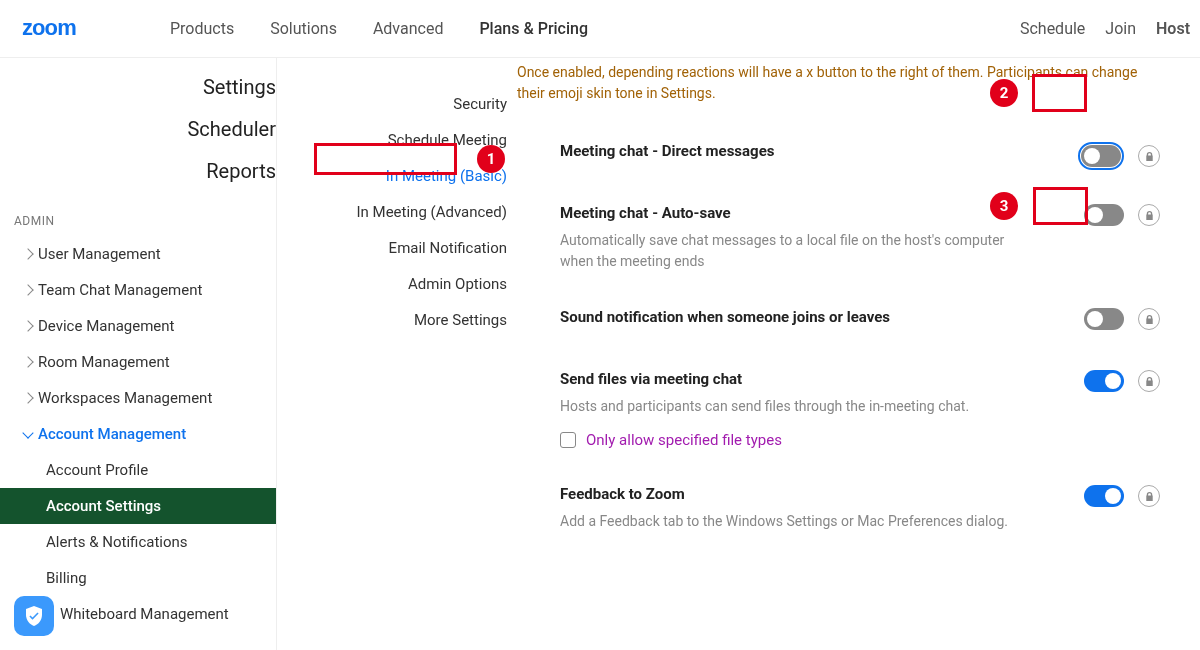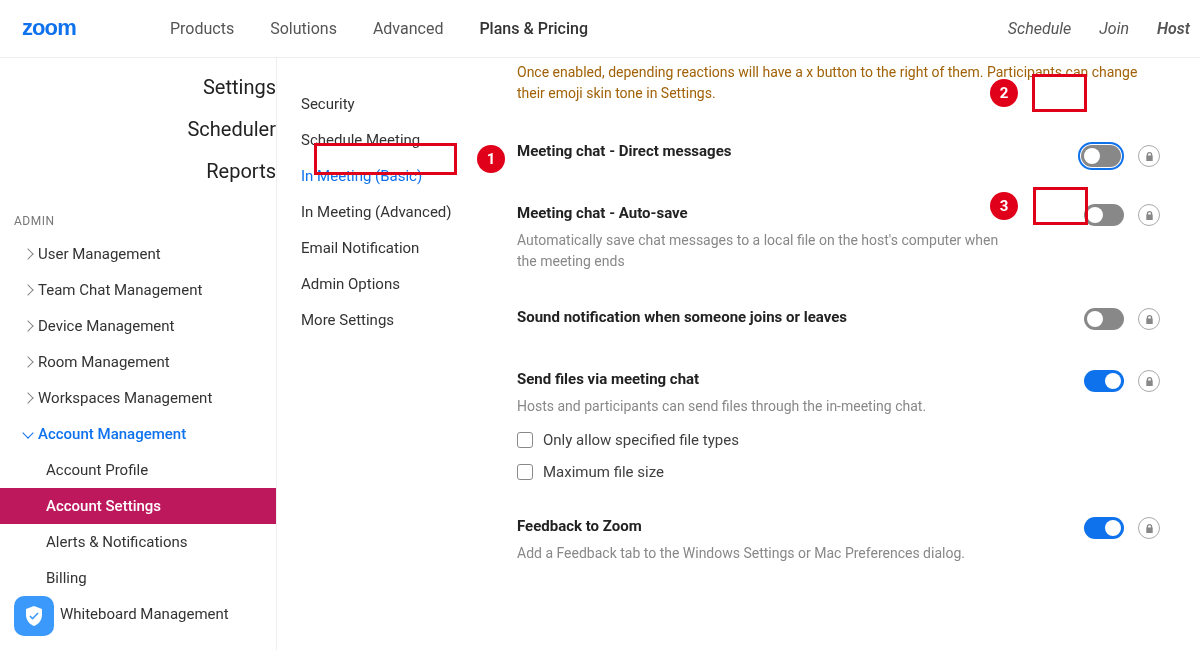--- a/index.html
+++ b/index.html
@@ -4,65 +4,65 @@
 <style>
 * { box-sizing: border-box; margin: 0; padding: 0; }
 body { font-family: -apple-system, BlinkMacSystemFont, "Segoe UI", Roboto, Helvetica, Arial, sans-serif; font-size: 14px; color: #222; width: 1200px; height: 650px; overflow: hidden; position: relative; }
 
 
 .header { height: 58px; display: flex; align-items: center; padding: 0 10px 0 22px; border-bottom: 1px solid #eee; }
 .logo { width: 110px; height: 32px; display: flex; align-items: flex-end; }
 .logo svg { height: 100%; }
 .nav-main { display: flex; margin-left: 20px; gap: 0; }
 .nav-main span { padding: 0 18px; color: #555; font-size: 16px; cursor: pointer; }
-.nav-right { margin-left: auto; display: flex; align-items: flex-start; gap: 28px; font-style: italic; }
+.nav-right { margin-left: auto; display: flex; align-items: flex-start; gap: 20px; }
 .nav-right span { color: #555; font-size: 16px; cursor: pointer; }
 .nav-right .host { font-weight: 600; }
 .nav-right .join { font-weight: 400; }
 .nav-right .schedule { font-weight: 400; }
 
 
 .layout { display: flex; height: 592px; }
 .sidebar { width: 277px; border-right: 1px solid #eee; overflow-y: auto; position: relative; padding-top: 8px; }
 .sidebar .sb-item { padding: 9px 0 9px 30px; font-size: 20px; cursor: pointer; text-align: right; }
 .sb-section-label { padding: 22px 0 8px 14px; font-size: 12px; color: #777; letter-spacing: 0.5px; }
 .sb-parent { padding: 9px 0 9px 24px; font-size: 15px; color: #333; cursor: pointer; display: flex; align-items: center; gap: 6px; }
 .chev { width: 8px; height: 8px; border-right: 1.5px solid #888; border-bottom: 1.5px solid #888; transform: rotate(-45deg); display: inline-block; }
 .chev.down { transform: rotate(45deg); margin-top: -3px; border-color: #0e72ed; }
 .sb-parent.expanded { color: #0e72ed; font-weight: 500; }
 .sb-child { padding: 9px 0 9px 46px; font-size: 15px; color: #333; cursor: pointer; }
-.sb-child.active { background: #be185d; color: #fff; font-weight: 500; }
+.sb-child.active { background: #14532d; color: #fff; font-weight: 500; }
 
 .shield { position: absolute; left: 14px; bottom: 14px; width: 40px; height: 40px; background: #3b99fc; border-radius: 10px; display: flex; align-items: center; justify-content: center; }
 .shield svg { width: 24px; height: 24px; fill: #fff; }
 
 
 .content { flex: 1; display: flex; position: relative; overflow: hidden; }
-.tabs { width: 230px; padding: 28px 0 0 18px; }
+.tabs { width: 230px; padding: 28px 0 0 18px; text-align: right; }
 .tabs .tab { padding: 9px 0 9px 6px; font-size: 15px; color: #333; cursor: pointer; }
 .tabs .tab.active { color: #0e72ed; }
 
 .settings { flex: 1; padding: 0 40px 0 10px; overflow-y: auto; position: relative; }
 .faded-top { color: #a16207; font-size: 14px; line-height: 1.5; padding-top: 4px; padding-bottom: 20px; }
-.setting-row { padding: 18px 0 18px 0; position: relative; min-height: 60px; }
+.setting-row { padding: 18px 0 18px 0; position: relative; min-height: 60px; margin-left: 43px; }
 .setting-row h4 { font-size: 15px; font-weight: 700; color: #222; margin-bottom: 8px; padding-right: 140px; }
 .setting-row p.desc { font-size: 14px; color: #888; line-height: 1.5; padding-right: 140px; }
 .toggle-area { position: absolute; right: 0; top: 18px; display: flex; align-items: center; gap: 14px; }
 .toggle { width: 40px; height: 22px; border-radius: 11px; position: relative; cursor: pointer; }
 .toggle.off { background: #888; }
 .toggle.on { background: #0e72ed; }
 .toggle .knob { width: 16px; height: 16px; background: #fff; border-radius: 50%; position: absolute; top: 3px; }
 .toggle.off .knob { left: 3px; }
 .toggle.on .knob { right: 3px; }
 .lock { width: 22px; height: 22px; border: 1.5px solid #aaa; border-radius: 50%; display: flex; align-items: center; justify-content: center; }
 .lock svg { width: 11px; height: 11px; fill: #888; }
 
 .checkbox-row { display: flex; align-items: center; gap: 10px; margin-top: 14px; }
 .cb { width: 16px; height: 16px; border: 1.5px solid #888; border-radius: 3px; }
-.checkbox-row span { font-size: 15px; color: #404040; }
+.checkbox-row span { font-size: 15px; color: #a21caf; }
 
 
 .hi-box { position: absolute; border: 3px solid #e1001a; pointer-events: none; }
 .hi-1 { left: 314px; top: 143px; width: 143px; height: 32px; }
 .hi-2 { left: 1032px; top: 74px; width: 55px; height: 38px; }
 .hi-3 { left: 1033px; top: 187px; width: 55px; height: 38px; }
 
 .badge { position: absolute; width: 28px; height: 28px; border-radius: 50%; background: #e1001a; color: #fff; font-weight: 700; font-size: 15px; display: flex; align-items: center; justify-content: center; }
 .badge-1 { left: 477px; top: 145px; }
 .badge-2 { left: 990px; top: 79px; }
@@ -206,24 +206,20 @@
           <span class="lock">
               <svg viewBox="0 0 24 24">
                 <path d="M6 10 V8 a6 6 0 0 1 12 0 v2 h1 v12 H5 V10 Z M9 10 h6 V8 a3 3 0 0 0 -6 0 Z"></path>
               </svg>
             </span>
         </div>
         <div class="checkbox-row">
           <span class="cb"></span>
           <span>Only allow specified file types</span>
         </div>
-        <div class="checkbox-row">
-          <span class="cb"></span>
-          <span>Maximum file size</span>
-        </div>
       </div>
 
       <div class="setting-row">
         <h4>Feedback to Zoom</h4>
         <p class="desc">Add a Feedback tab to the Windows Settings or Mac Preferences dialog.</p>
         <div class="toggle-area">
           <span class="toggle on">
               <span class="knob"></span>
             </span>
           <span class="lock">

